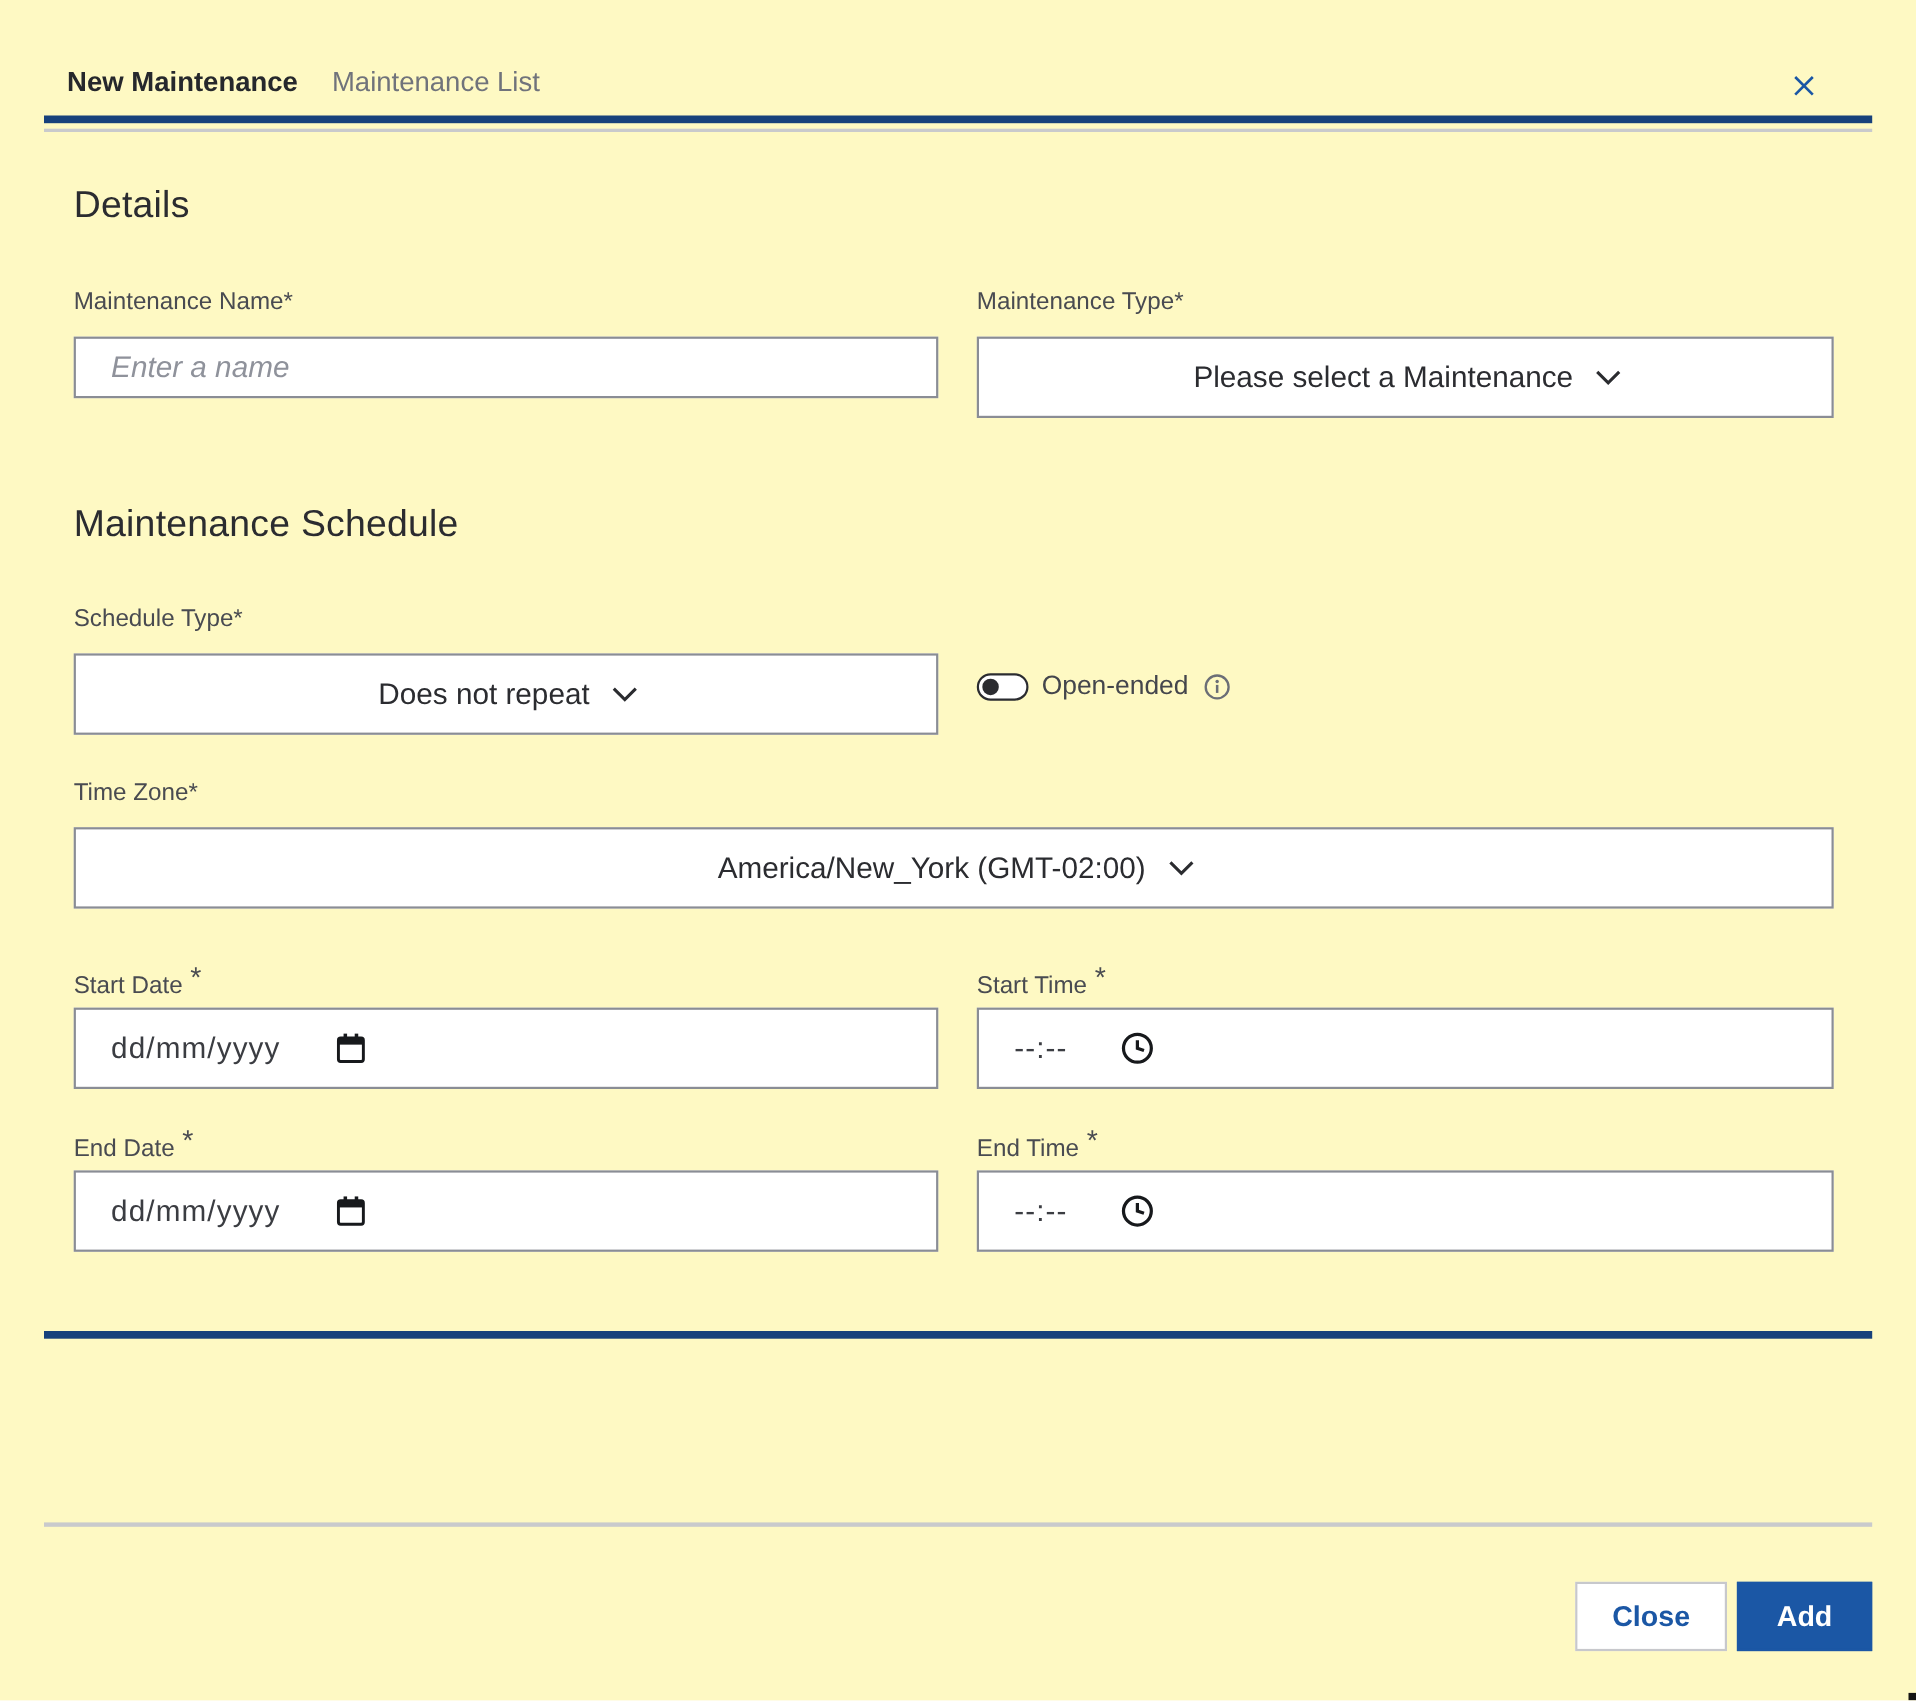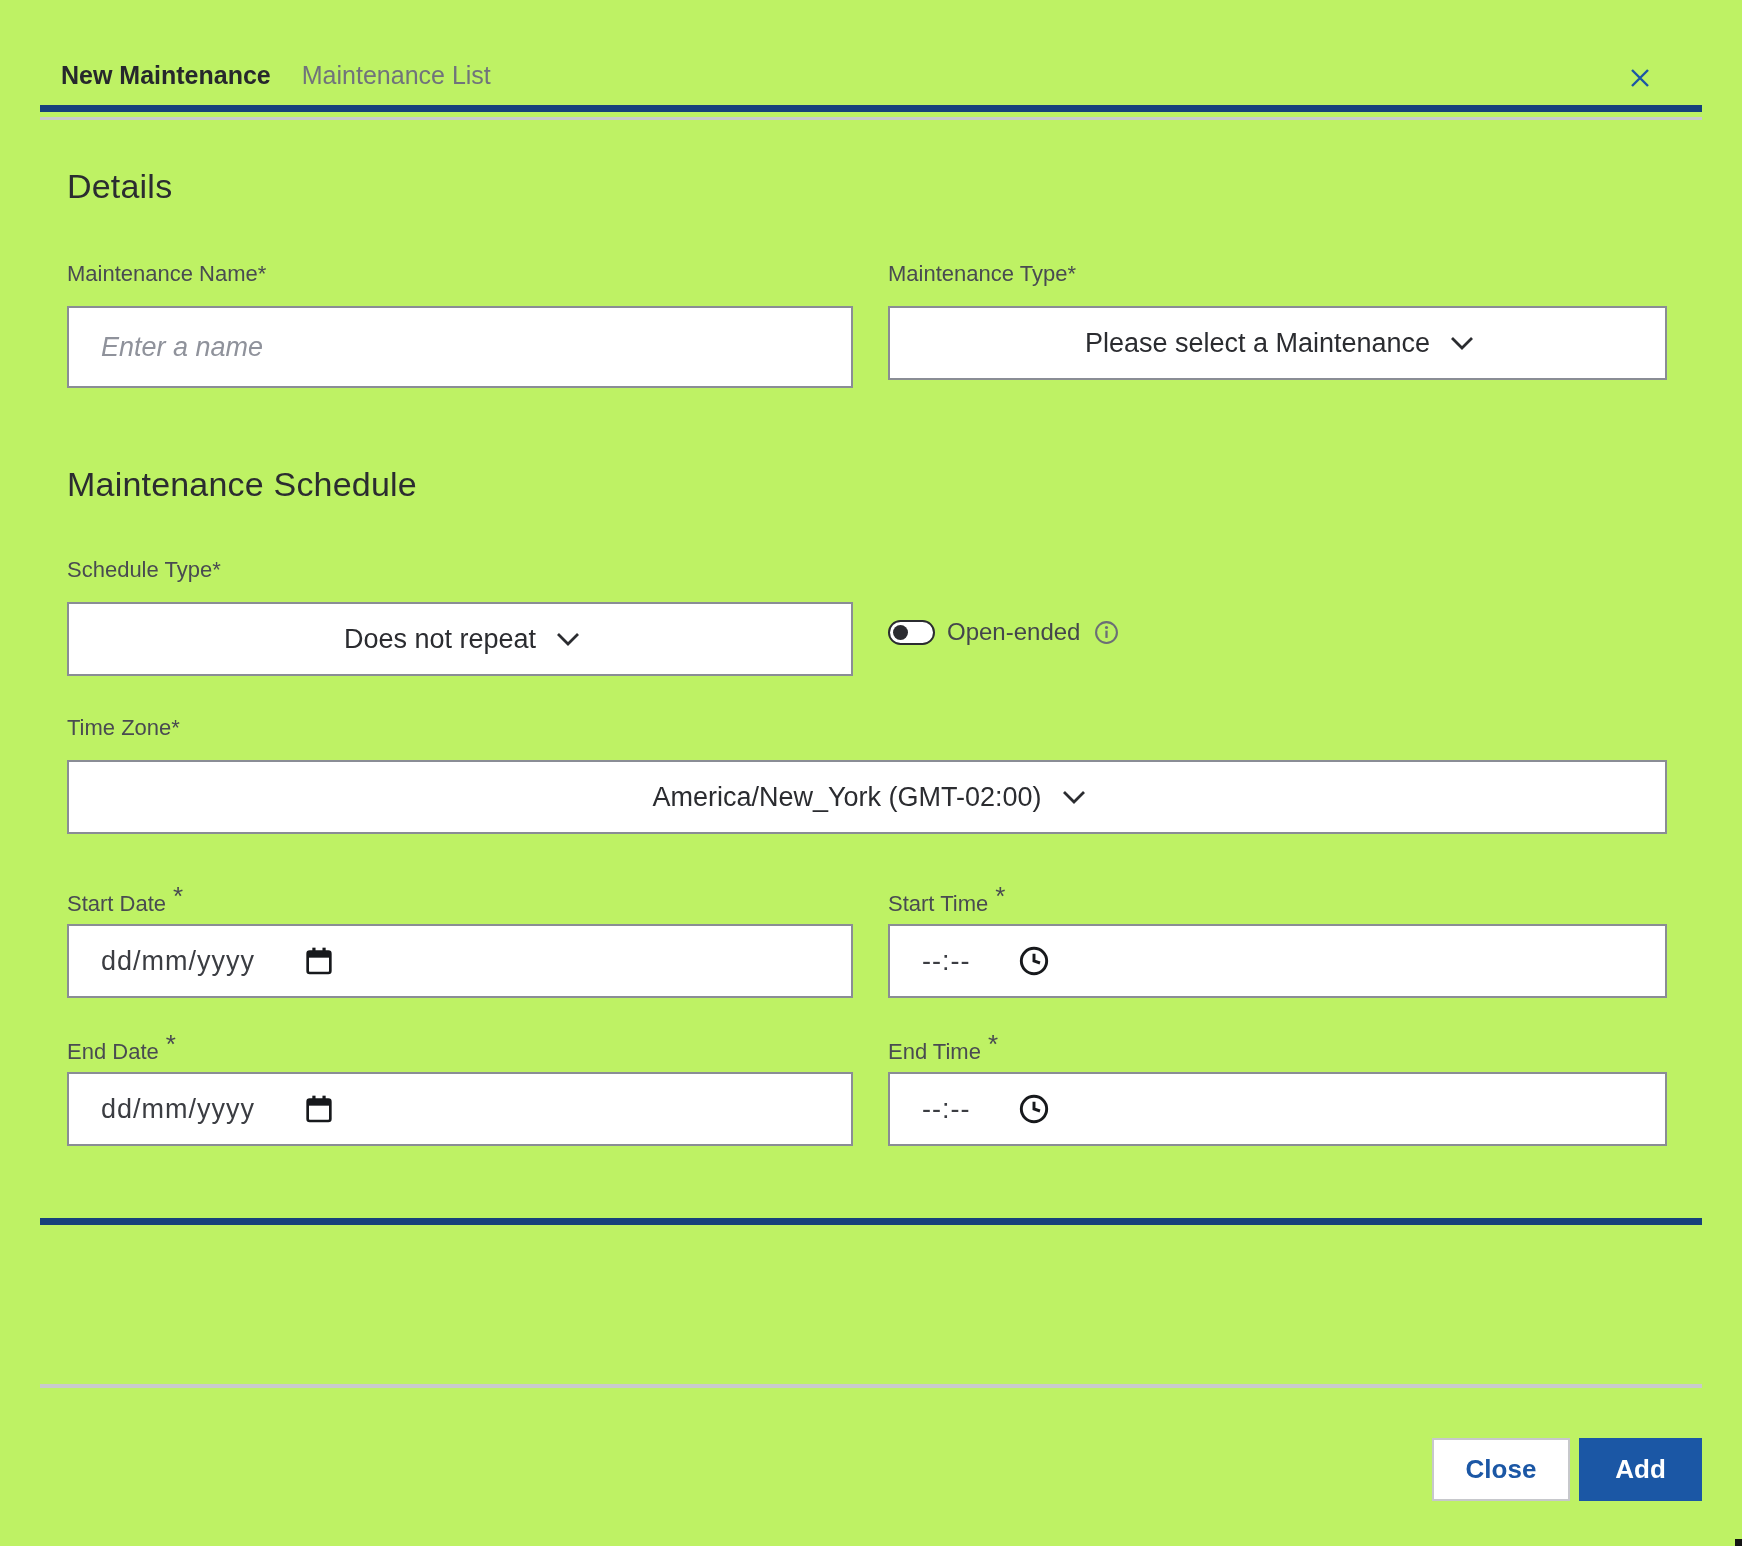--- a/index.html
+++ b/index.html
@@ -8,21 +8,21 @@
     --border-gray:#8A8D95;
     --text-dark:#2B2C30;
     --label-gray:#494B51;
     --placeholder-gray:#8F929B;
     --divider-gray:#C9CACC;
     --btn-border-gray:#C7C8CC;
   }
   *{margin:0;padding:0;box-sizing:border-box;}
   html,body{background:#fff;}
   body{font-family:"Liberation Sans",sans-serif;color:var(--text-dark);}
-  .page{position:relative;width:1742px;height:1546px;background:#bef264;overflow:hidden;}
+  .page{position:relative;width:1742px;height:1546px;background:#fef9c3;overflow:hidden;}
 
   
   .tabs-row{position:relative;padding:60px 92px 0 61px;height:105px;}
   .tabs{display:flex;gap:31px;align-items:flex-end;}
   .tab{font-size:25px;line-height:30px;cursor:pointer;white-space:nowrap;}
   .tab.active{color:#26282C;font-weight:700;}
   .tab.inactive{color:#70737B;font-weight:500;}
   .close-btn{position:absolute;top:66px;right:88px;width:28px;height:28px;display:flex;align-items:center;justify-content:center;cursor:pointer;}
   .rule-navy{height:7px;background:var(--rule-navy);margin:0 40px;}
   .rule-hairline{height:3px;background:var(--divider-gray);margin:5px 40px 0 40px;}
@@ -41,21 +41,21 @@
   .row-end{margin-top:40px;}
 
   .field-label{font-size:22px;line-height:24px;color:var(--label-gray);margin-bottom:20px;}
   .field-label .req{color:var(--label-gray);}
   .field-label .req.sup{display:inline-block;font-size:26px;position:relative;top:-6px;margin-left:7px;}
   .dt-label{margin-bottom:8px;}
 
   .control{height:74px;border:2px solid var(--border-gray);background:#fff;display:flex;align-items:center;padding:0 28px 0 32px;font-size:27px;color:var(--text-dark);}
   .control.select{justify-content:center;cursor:pointer;}
   .control.select .value{white-space:nowrap;overflow:hidden;text-overflow:ellipsis;}
-  .text-input{width:100%;height:82px;border:2px solid var(--border-gray);background:#fff;padding:0 32px;font-size:27px;color:var(--text-dark);font-family:"Liberation Sans",sans-serif;outline:none;}
+  .text-input{width:100%;height:56px;border:2px solid var(--border-gray);background:#fff;padding:0 32px;font-size:27px;color:var(--text-dark);font-family:"Liberation Sans",sans-serif;outline:none;}
   .text-input::placeholder{color:var(--placeholder-gray);font-style:italic;opacity:1;}
   .picker .ph{color:#3B3D42;letter-spacing:1px;}
   .picker .picker-icon{margin-left:48px;display:flex;align-items:center;cursor:pointer;}
   .chevron{flex:0 0 auto;margin-left:20px;display:flex;align-items:center;}
 
   
   .toggle-col{display:flex;align-items:center;align-self:center;margin-top:30px;gap:12px;}
   .toggle{position:relative;width:47px;height:25px;border:2px solid #2B2C30;border-radius:14px;background:#fff;cursor:pointer;flex:0 0 auto;}
   .toggle .knob{position:absolute;left:3px;top:3px;width:15px;height:15px;border-radius:50%;background:#2B2C30;}
   .toggle-label{font-size:24px;color:#44464C;white-space:nowrap;}

